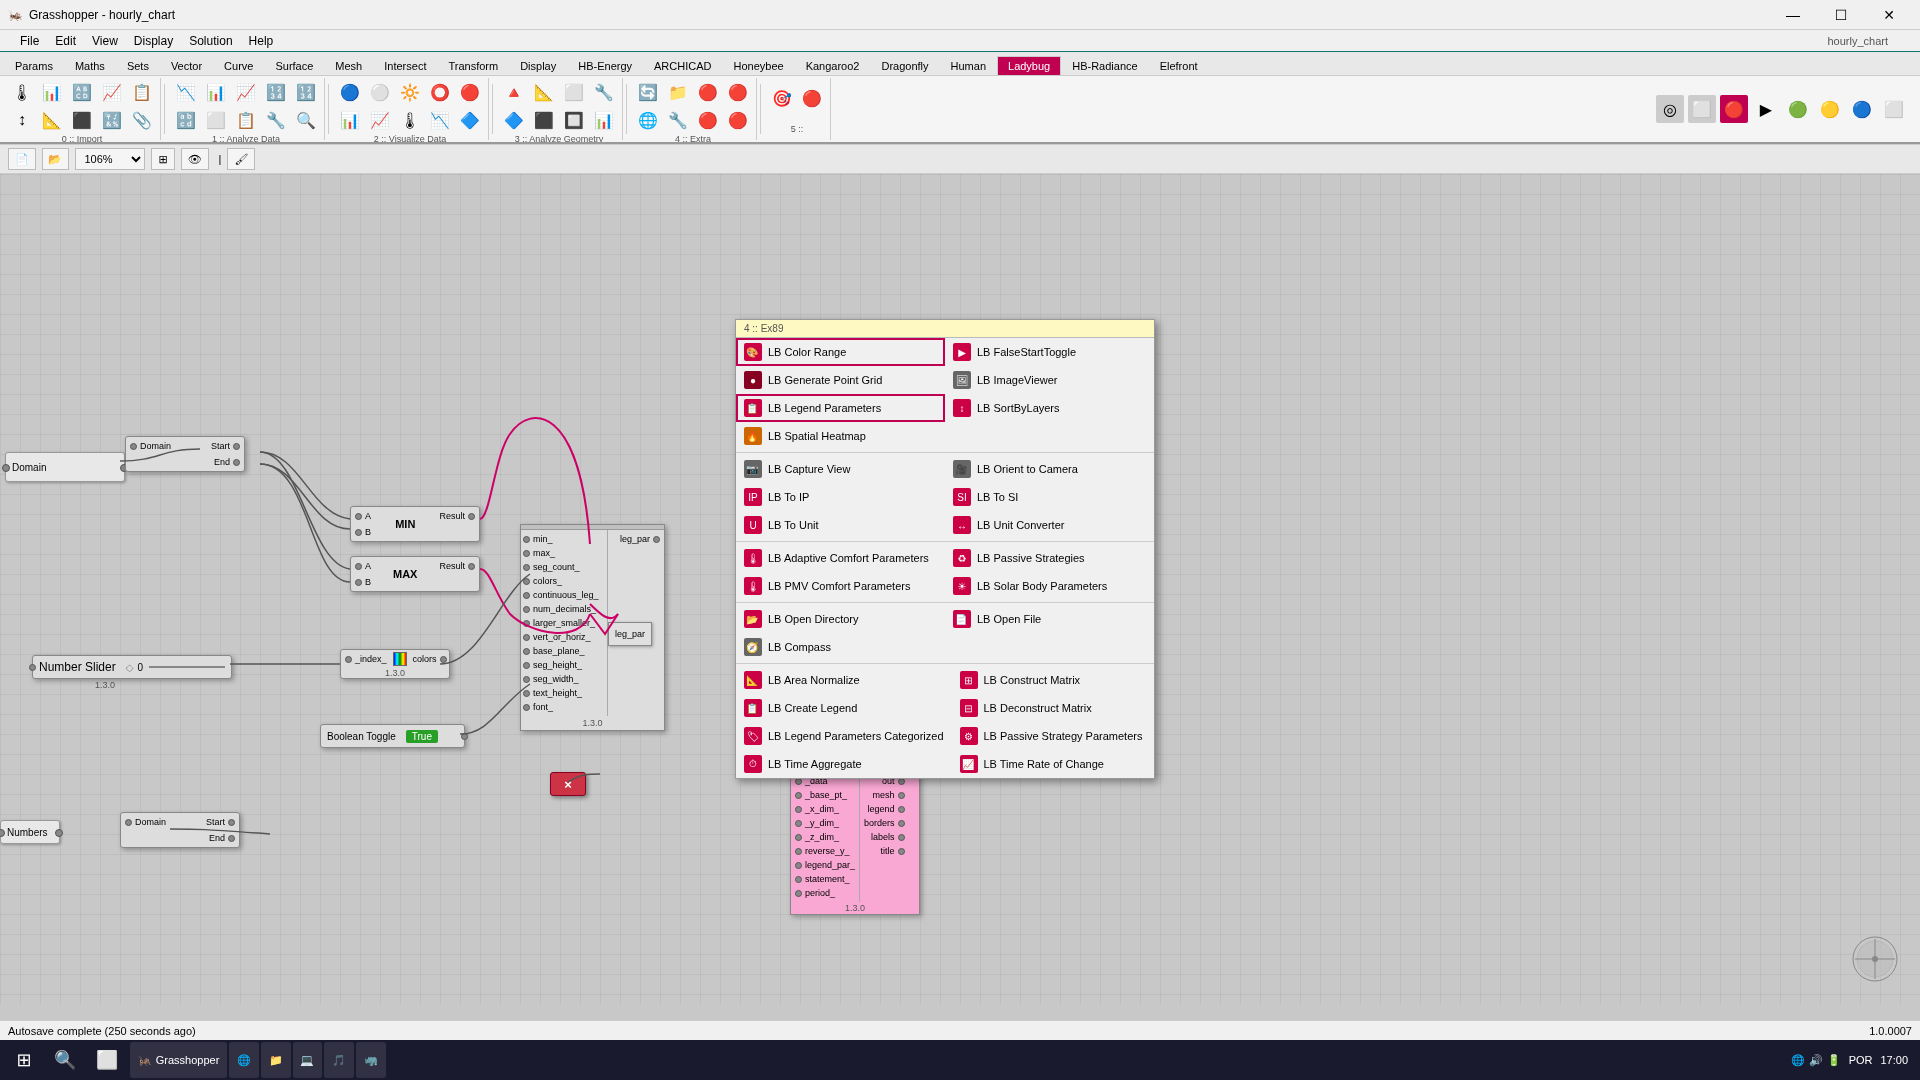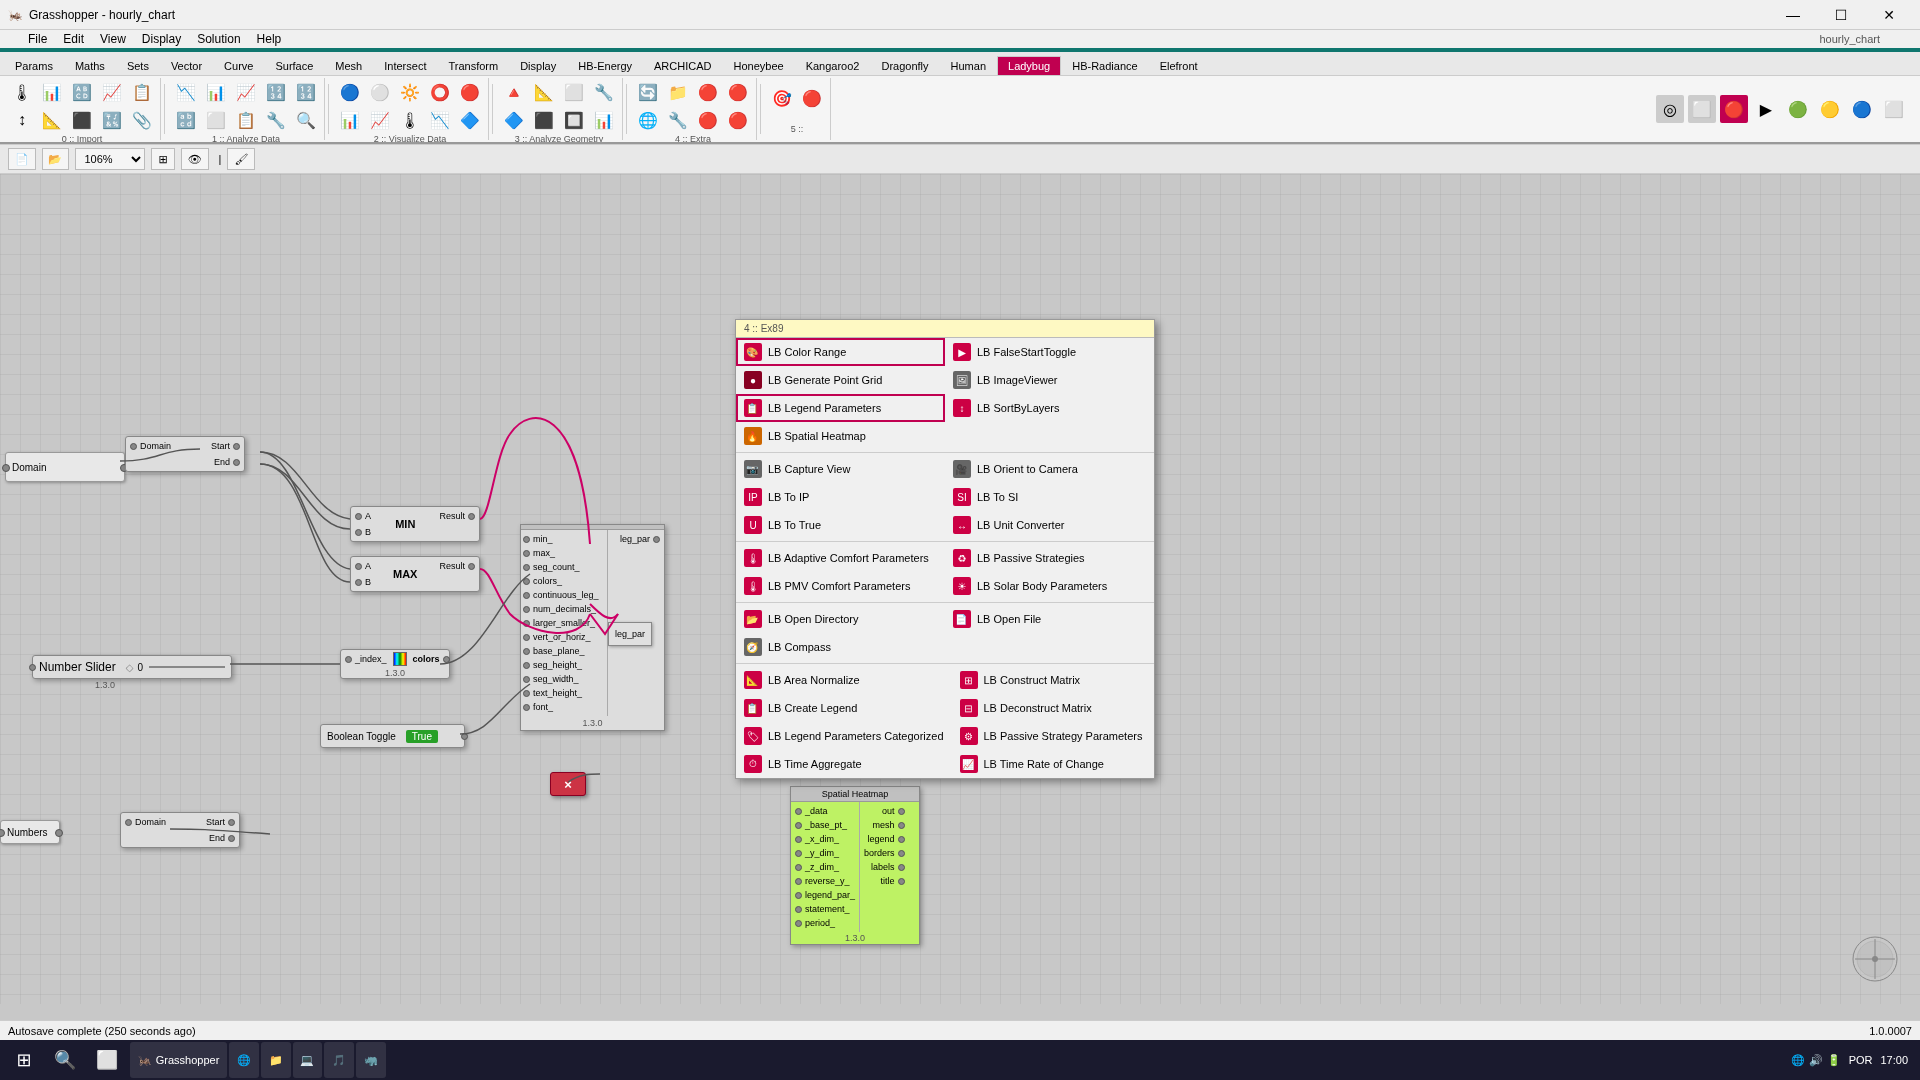--- a/index.html
+++ b/index.html
@@ -18,22 +18,22 @@
     #titlebar-left { display: flex; align-items: center; gap: 6px; font-size: 12px; }
     #titlebar-controls { display: flex; gap: 2px; }
     .title-btn { width: 46px; height: 30px; border: none; background: transparent; cursor: pointer; font-size: 14px; display: flex; align-items: center; justify-content: center; }
 
     
     #menubar {
       height: 22px;
       background: #f0f0f0;
       display: flex;
       align-items: center;
-      padding: 0 20px;
-      border-bottom: 4px solid #0f766e;
+      padding: 0 12px;
+      border-bottom: 1px solid #0f766e;
       justify-content: flex-end;
     }
     .menu-item { padding: 2px 8px; cursor: pointer; font-size: 12px; }
 
     
     #ribbon-tabs {
       height: 24px;
       background: #e8e8e8;
       display: flex;
       align-items: flex-end;
@@ -326,23 +326,23 @@
     }
     .legend-out-ports {
       width: 40%;
       padding: 2px;
       border-left: 1px solid #aaa;
     }
 
     
     .heatmap-component {
       position: absolute;
-      left: 790px; top: 612px;
+      left: 790px; top: 582px;
       width: 130px;
-      background: #bef264;
+      background: #f9a8d4;
       border: 1px solid #888;
       box-shadow: 2px 2px 5px rgba(0,0,0,0.3);
     }
     .heatmap-header {
       background: #c0c0c0;
       text-align: center;
       padding: 2px;
       font-size: 9px;
       border-bottom: 1px solid #999;
     }
@@ -671,21 +671,21 @@
     <div class="large-node-body">
       <div class="large-node-ports">
         <div class="port-row">
           <div class="port-dot"></div>
           <span>_index_</span>
         </div>
       </div>
       <div style="display:flex;align-items:center;padding:0 2px;">
         <div style="width:14px;height:14px;background:linear-gradient(to right, blue, cyan, green, yellow, red);border:1px solid #666;"></div>
       </div>
-      <div class="large-node-ports" style="align-items:flex-start;font-weight:bold;">
+      <div class="large-node-ports" style="align-items:flex-start;">
         <div class="port-row">
           <span>colors</span>
           <div class="port-dot"></div>
         </div>
       </div>
     </div>
     <div class="version-label" style="position:relative; left:0; top:0; text-align:center; width:100%;">1.3.0</div>
   </div>
 
   <div class="large-node" style="left:320px; top:550px; width:145px; height:24px; display:flex; align-items:center;">
@@ -929,21 +929,21 @@
       <div class="dropdown-item">
         <div class="dropdown-icon">IP</div>
         <span>LB To IP</span>
       </div>
       <div class="dropdown-item">
         <div class="dropdown-icon">SI</div>
         <span>LB To SI</span>
       </div>
       <div class="dropdown-item">
         <div class="dropdown-icon">U</div>
-        <span>LB To True</span>
+        <span>LB To Unit</span>
       </div>
       <div class="dropdown-item">
         <div class="dropdown-icon">↔</div>
         <span>LB Unit Converter</span>
       </div>
     </div>
     <div style="height:1px; background:#ccc; margin:2px 0;"></div>
     <div class="dropdown-section">
       <div class="dropdown-item">
         <div class="dropdown-icon">🌡</div>

